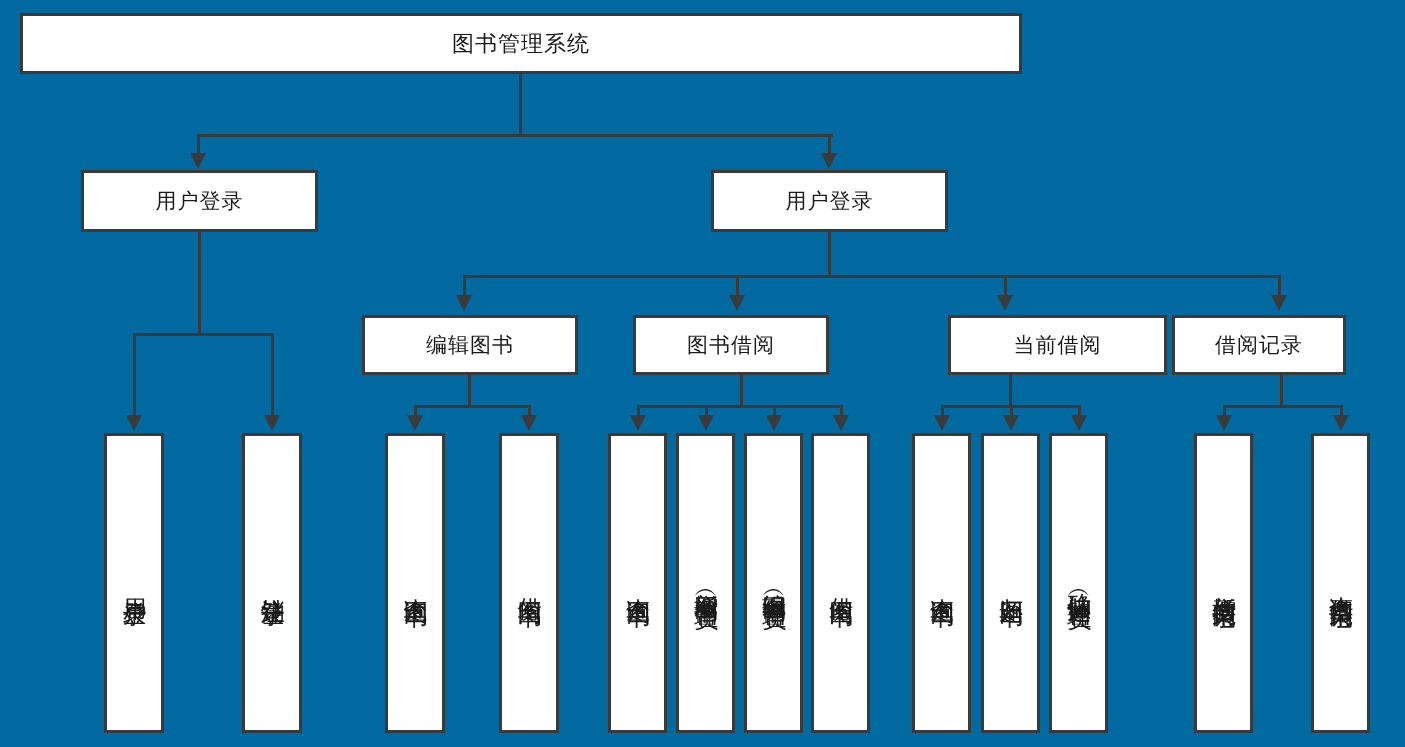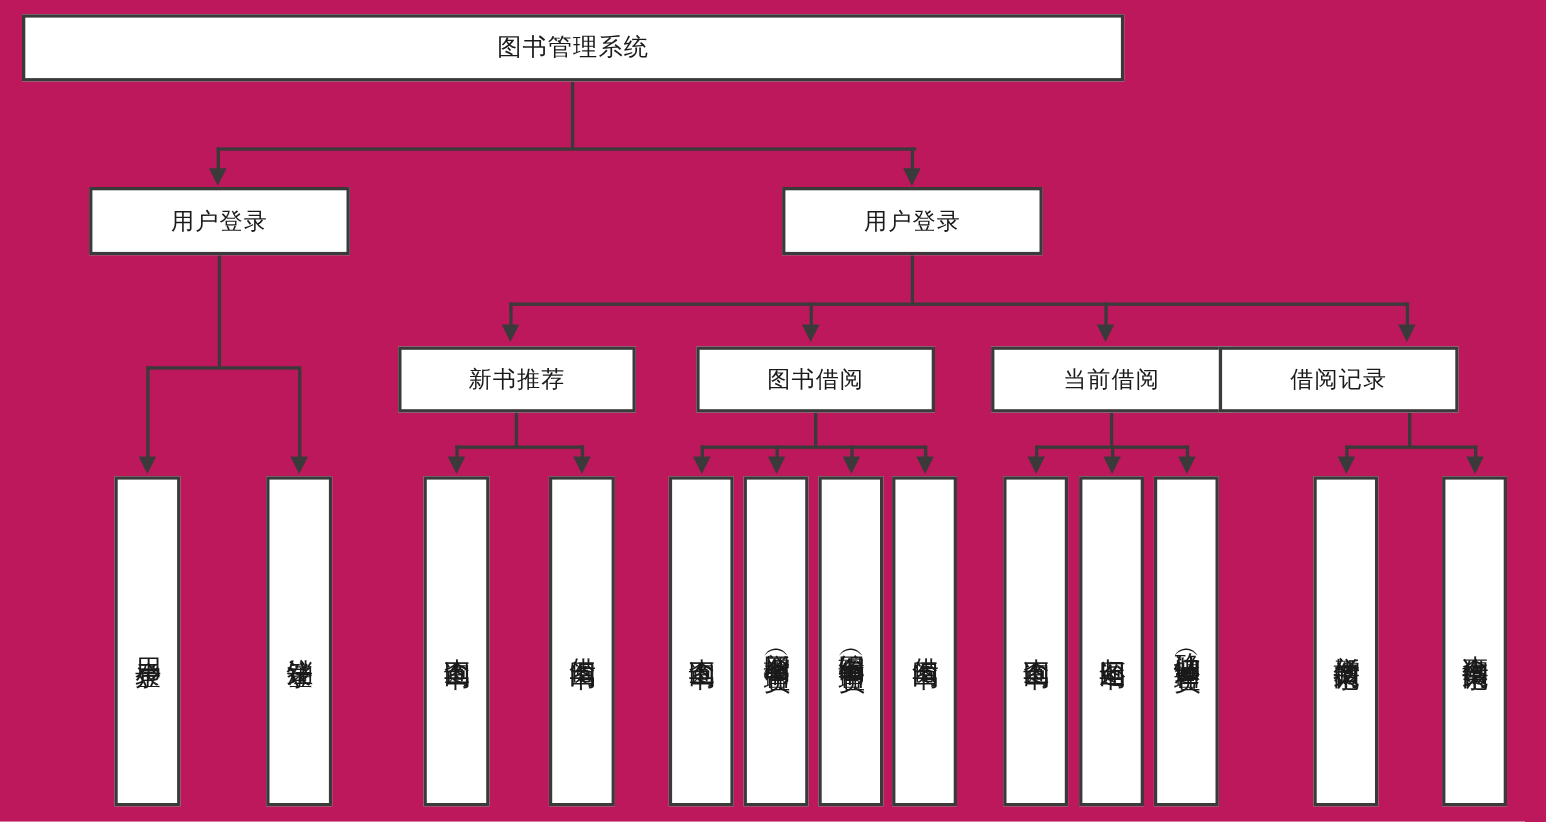--- a/index.html
+++ b/index.html
@@ -8,21 +8,21 @@
     padding: 0;
     background: #ffffff;
   }
   body {
     font-family: "DejaVu Sans", "Liberation Sans", sans-serif;
   }
   #canvas {
     position: relative;
     width: 1405px;
     height: 747px;
-    background: #be185d;
+    background: #0369a1;
     overflow: hidden;
   }
   
   .node {
     position: absolute;
     box-sizing: border-box;
     background: #ffffff;
     border: 3px solid #3a3a3a;
     display: flex;
     align-items: center;
@@ -155,29 +155,29 @@
   </div>
 
   <div class="node horiz" style="left:81px; top:170px; width:237px; height:62px;">
     <span class="label">用户登录</span>
   </div>
   <div class="node horiz" style="left:711px; top:170px; width:237px; height:62px;">
     <span class="label">用户登录</span>
   </div>
 
   <div class="node horiz" style="left:362px; top:315px; width:216px; height:60px;">
-    <span class="label">新书推荐</span>
-  </div>
-  <div class="node horiz" style="left:633px; top:315px; width:217px; height:60px;">
+    <span class="label">编辑图书</span>
+  </div>
+  <div class="node horiz" style="left:633px; top:315px; width:196px; height:60px;">
     <span class="label">图书借阅</span>
   </div>
-  <div class="node horiz" style="left:901px; top:315px; width:219px; height:60px;">
+  <div class="node horiz" style="left:948px; top:315px; width:219px; height:60px;">
     <span class="label">当前借阅</span>
   </div>
-  <div class="node horiz" style="left:1108px; top:315px; width:218px; height:60px;">
+  <div class="node horiz" style="left:1172px; top:315px; width:174px; height:60px;">
     <span class="label">借阅记录</span>
   </div>
 
   <div class="node vert" style="left:104px; top:433px; width:60px; height:300px;">
     <span class="label">用户登录</span>
   </div>
   <div class="node vert" style="left:242px; top:433px; width:60px; height:300px;">
     <span class="label">注销登录</span>
   </div>
 

